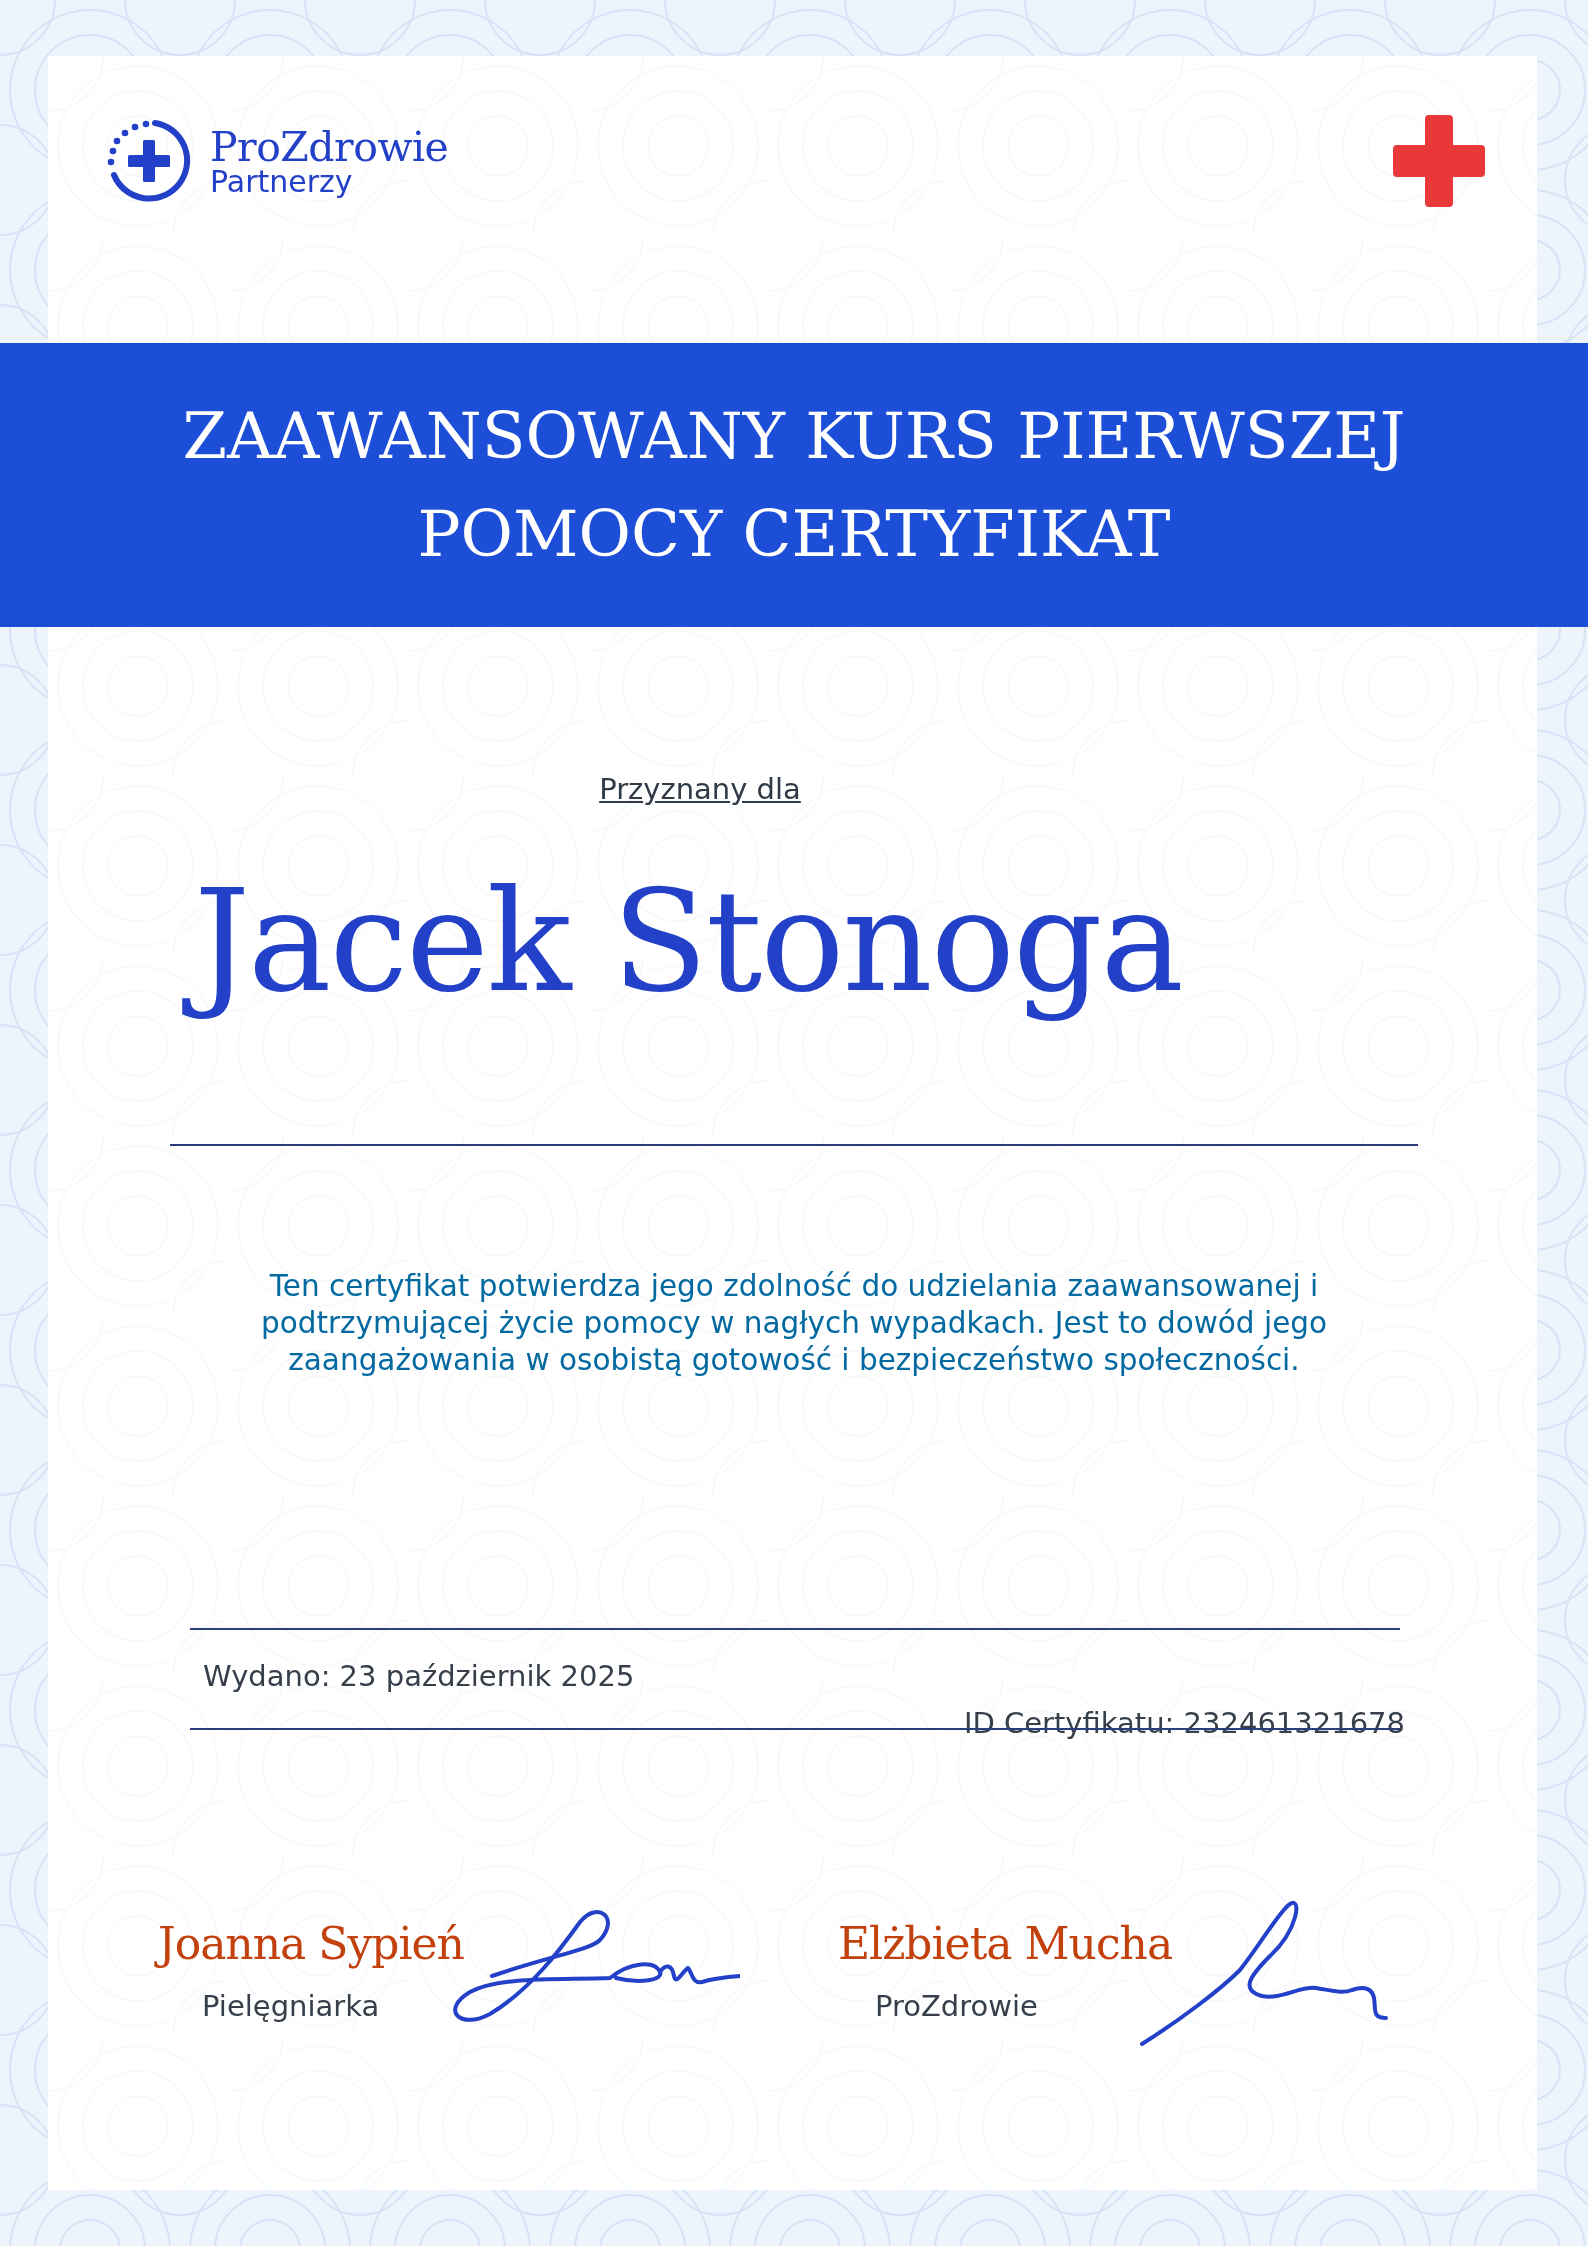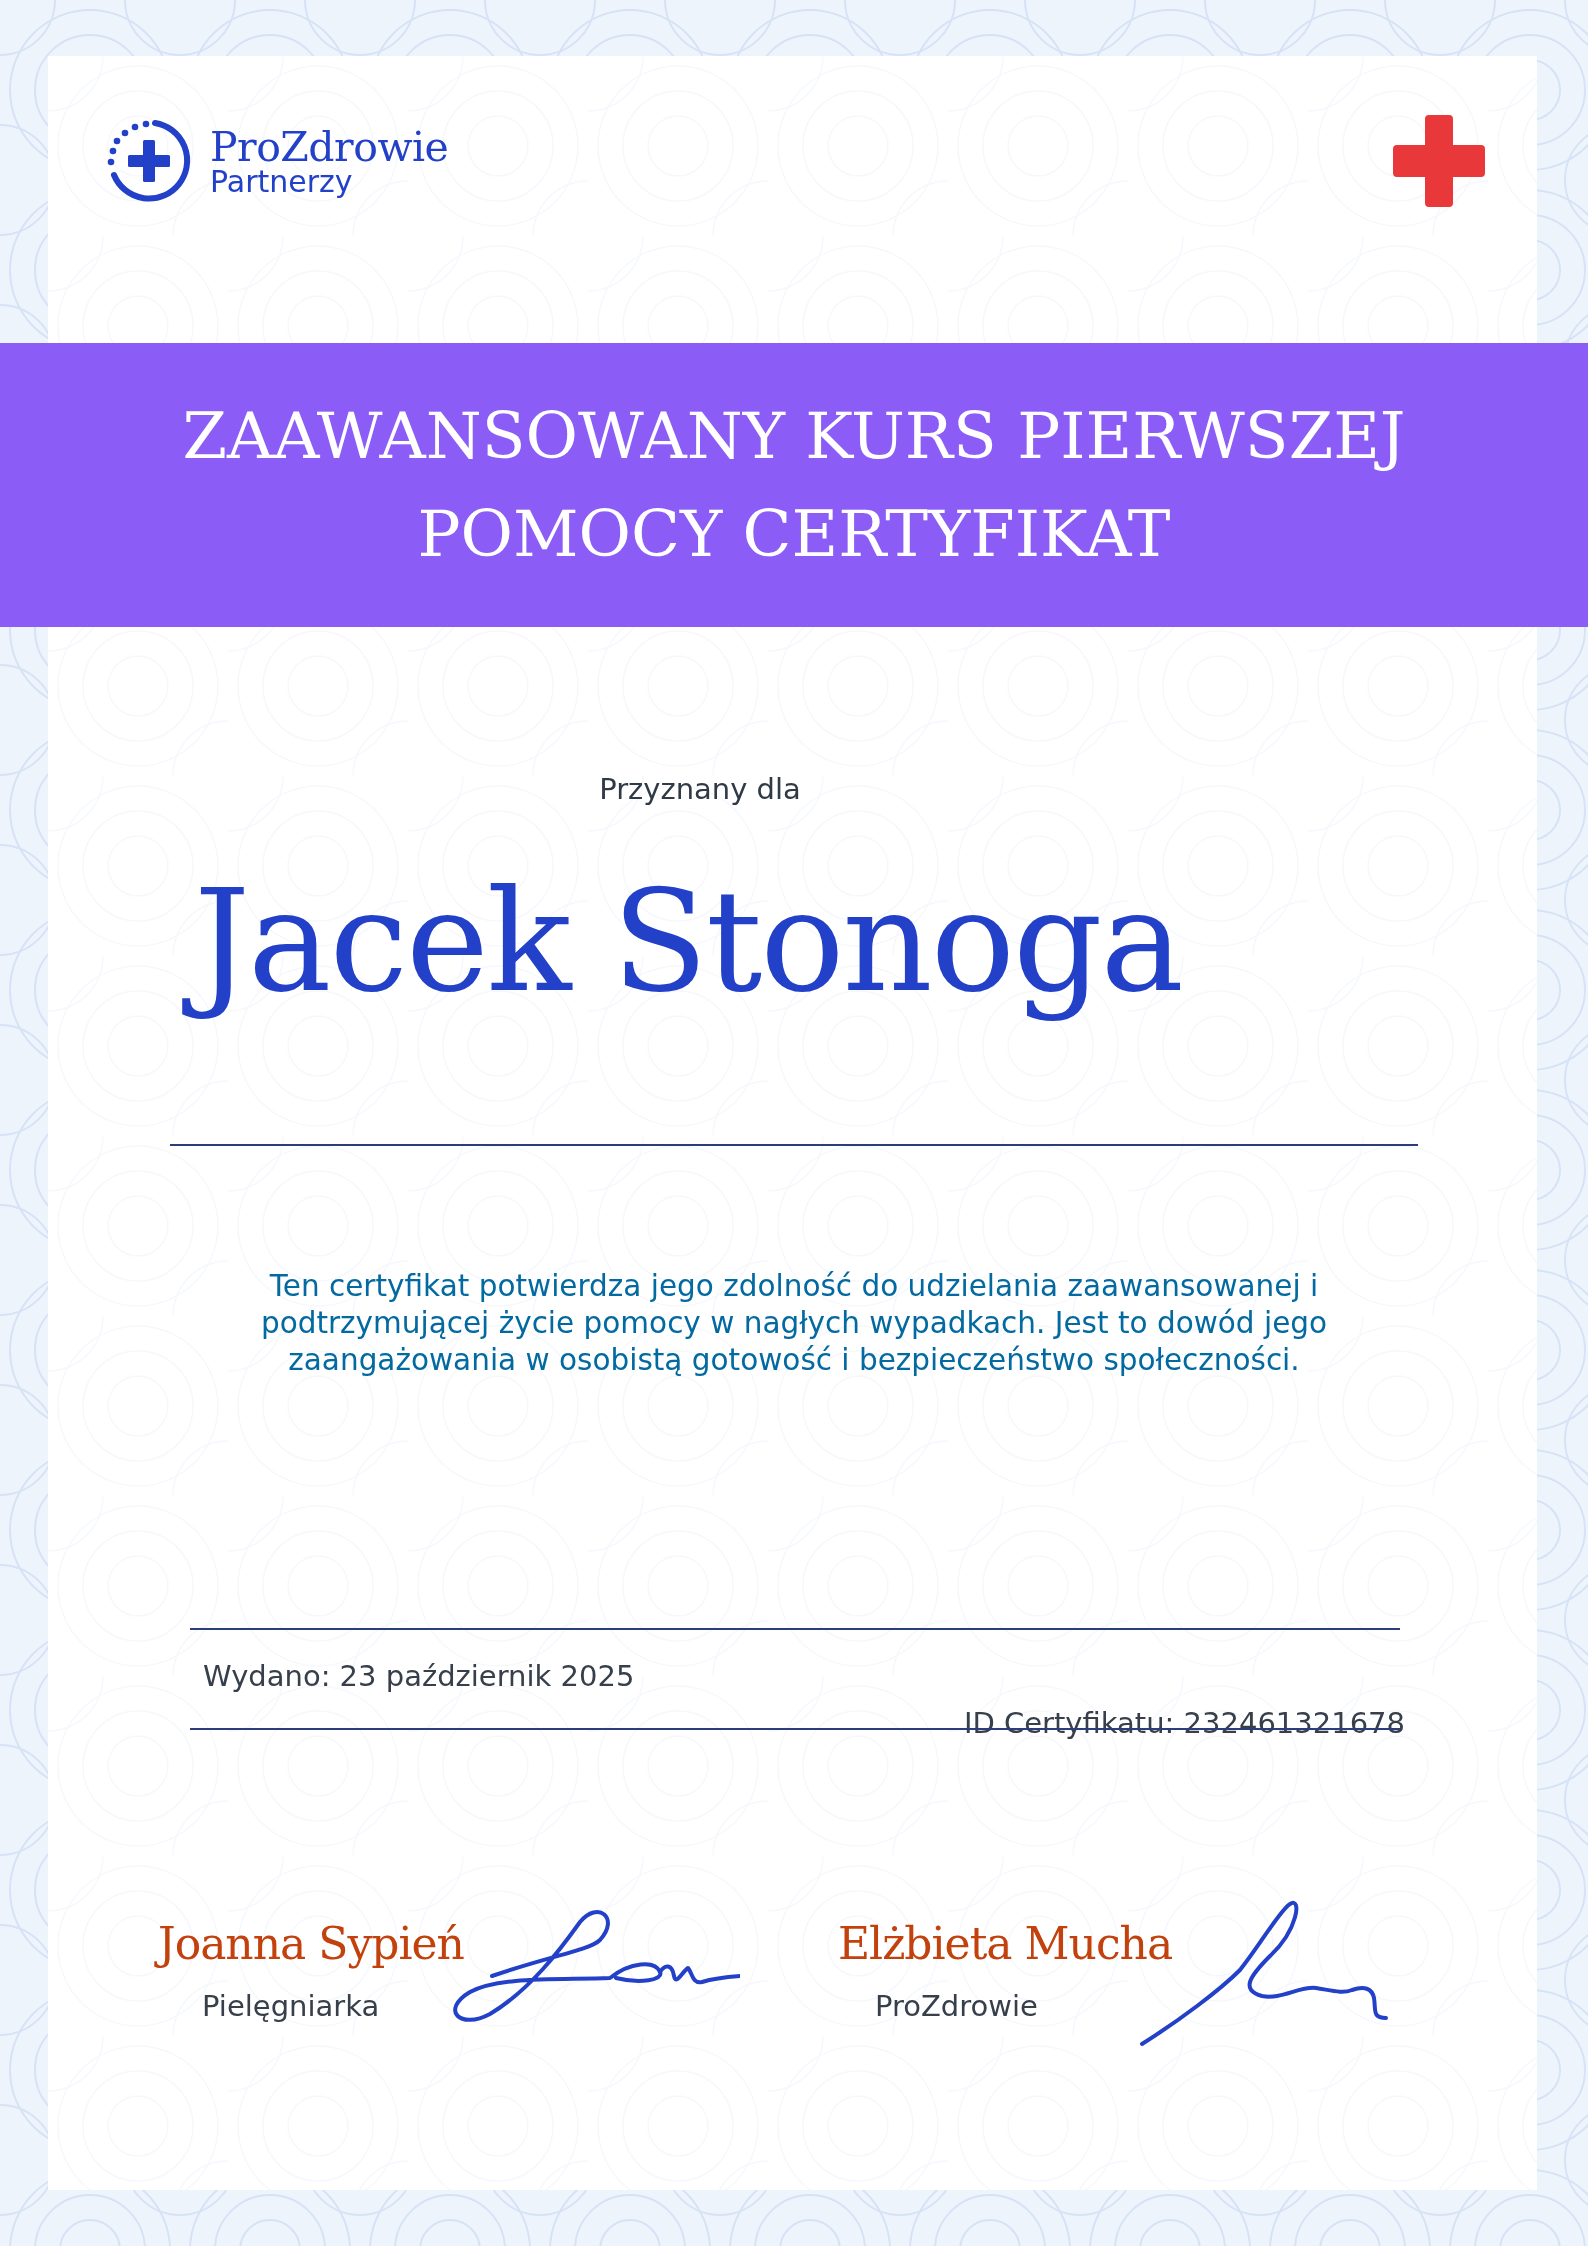--- a/index.html
+++ b/index.html
@@ -25,33 +25,33 @@
     margin-top: 8px;
   }
   .logo-sub {
     position: absolute; left: 0; top: 46px;
     font-family: "DejaVu Sans", sans-serif; font-size: 30px; color: #2340c8; font-weight: 500;
   }
   .red-cross { position: absolute; left: 1393px; top: 115px; width: 92px; height: 92px; }
 
   .banner {
     position: absolute; left: 0; top: 343px; width: 1588px; height: 284px;
-    background: #8b5cf6;
+    background: #1d4ed8;
     display: flex; align-items: center; justify-content: center;
   }
   .banner-title {
     color: #ffffff; text-align: center;
     font-family: "DejaVu Serif", serif; font-weight: normal;
     font-size: 64px; line-height: 98px; letter-spacing: 0px;
     margin: 0; width: 1400px;
   }
 
   .awarded {
     position: absolute; left: 0; width: 1400px; top: 772px; text-align: center;
-    font-size: 29px; color: #303a46;
+    font-size: 29px; color: #303a46; text-decoration: underline;
   }
   .recipient {
     position: absolute; left: 0; width: 1376px; top: 852px; text-align: center;
     font-family: "DejaVu Serif", serif; font-size: 140px; color: #2340c8;
     line-height: 180px; letter-spacing: -2px;
   }
   .rule { position: absolute; height: 2px; background: #2c3e7a; }
 
   .description {
     position: absolute; left: 194px; width: 1200px; top: 1268px; text-align: center;

